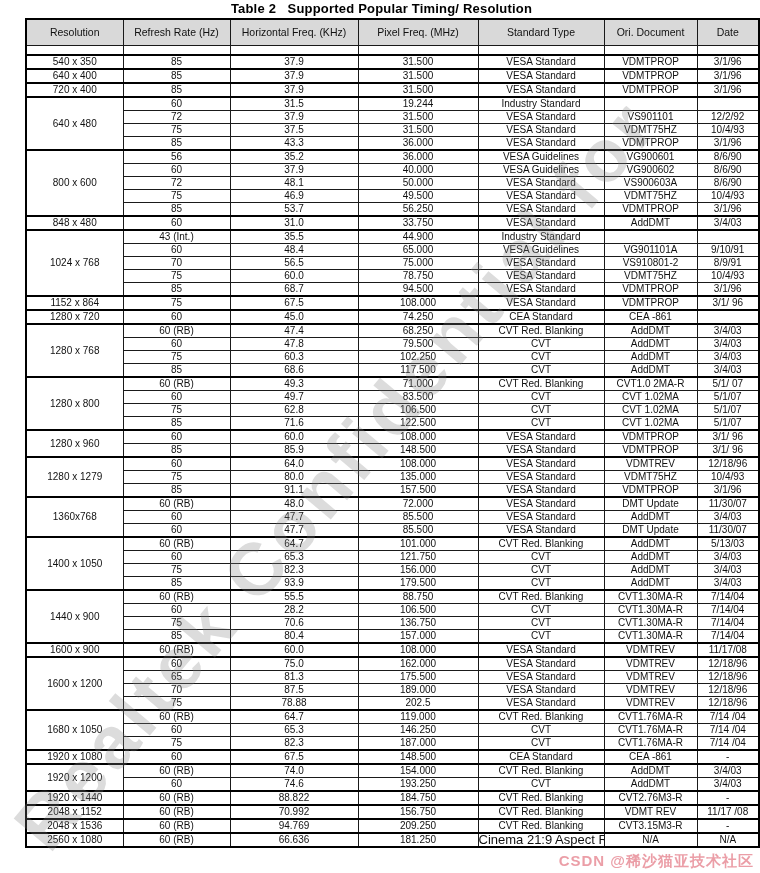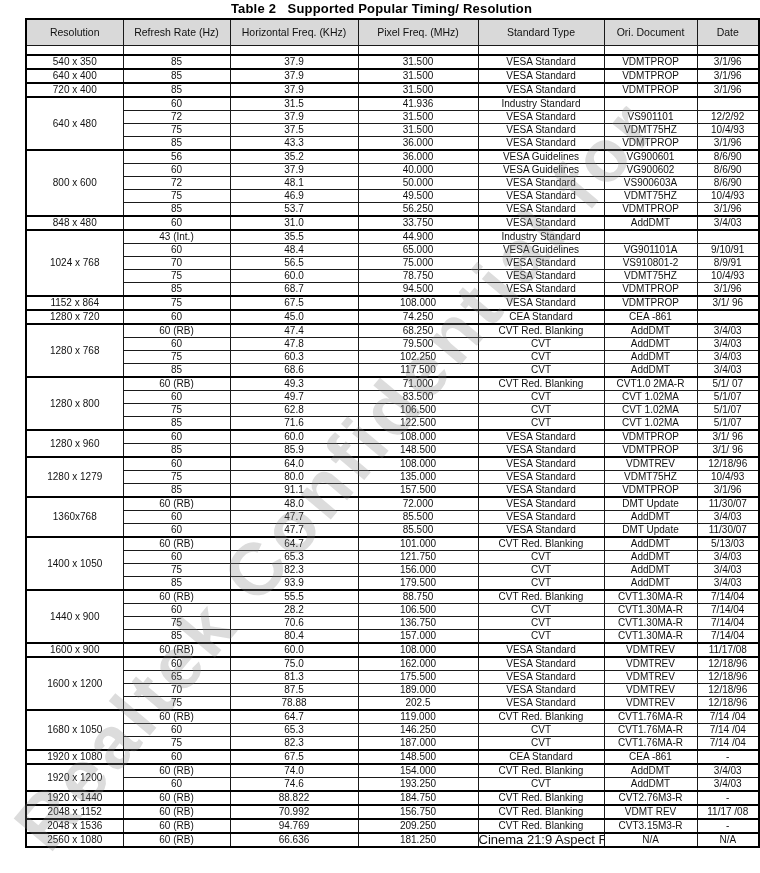--- a/index.html
+++ b/index.html
@@ -96,21 +96,21 @@
           <td>37.9</td>
           <td>31.500</td>
           <td>VESA Standard</td>
           <td>VDMTPROP</td>
           <td>3/1/96</td>
         </tr>
         <tr class="group-start">
           <td rowspan="4">640 x 480</td>
           <td>60</td>
           <td>31.5</td>
-          <td>41.936</td>
+          <td>19.244</td>
           <td>Industry Standard</td>
           <td></td>
           <td></td>
         </tr>
         <tr>
           <td>72</td>
           <td>37.9</td>
           <td>31.500</td>
           <td>VESA Standard</td>
           <td>VS901101</td>
@@ -566,13 +566,14 @@
           <td>66.636</td>
           <td>181.250</td>
           <td class="small">Cinema 21:9 Aspect Ratio</td>
           <td>N/A</td>
           <td>N/A</td>
         </tr>
       </tbody>
   </table>
 
   <div class="wm-realtek">Realtek Confidential for</div>
+  <div class="wm-csdn">CSDN @稀沙猫亚技术社区</div>
 </div>
 
 </body></html>

